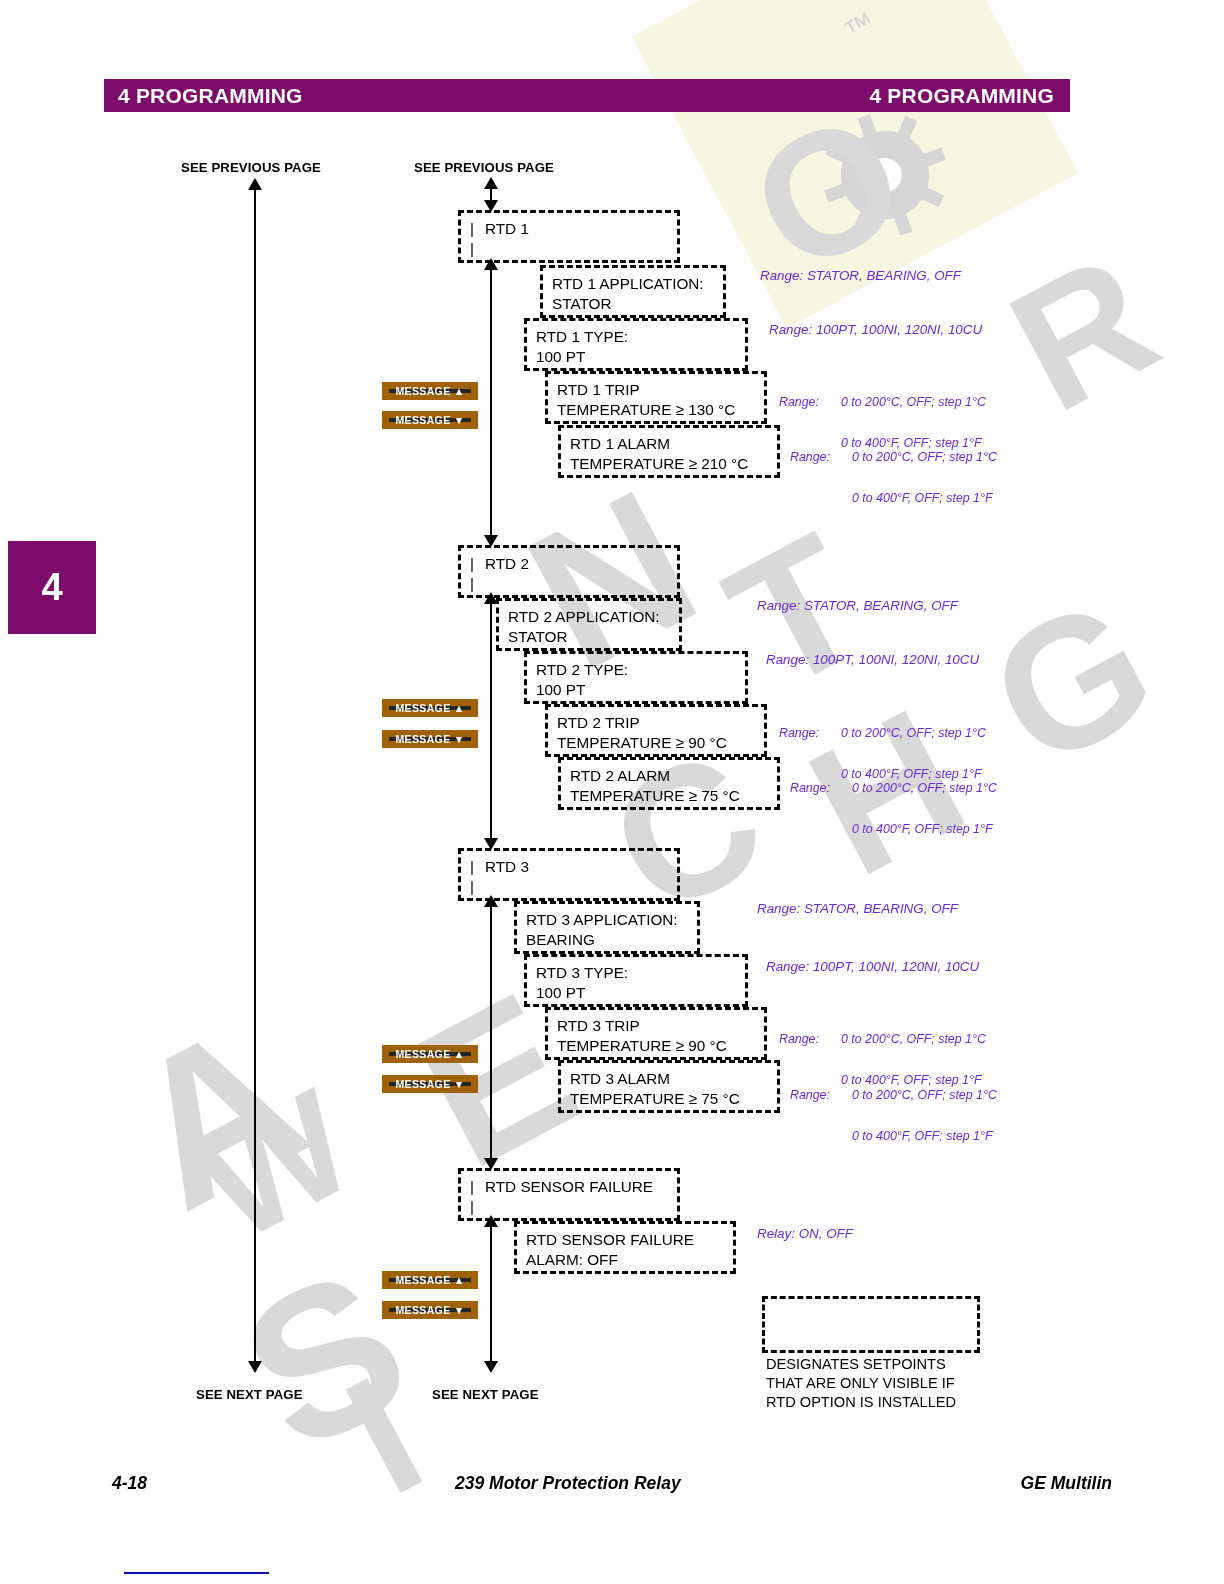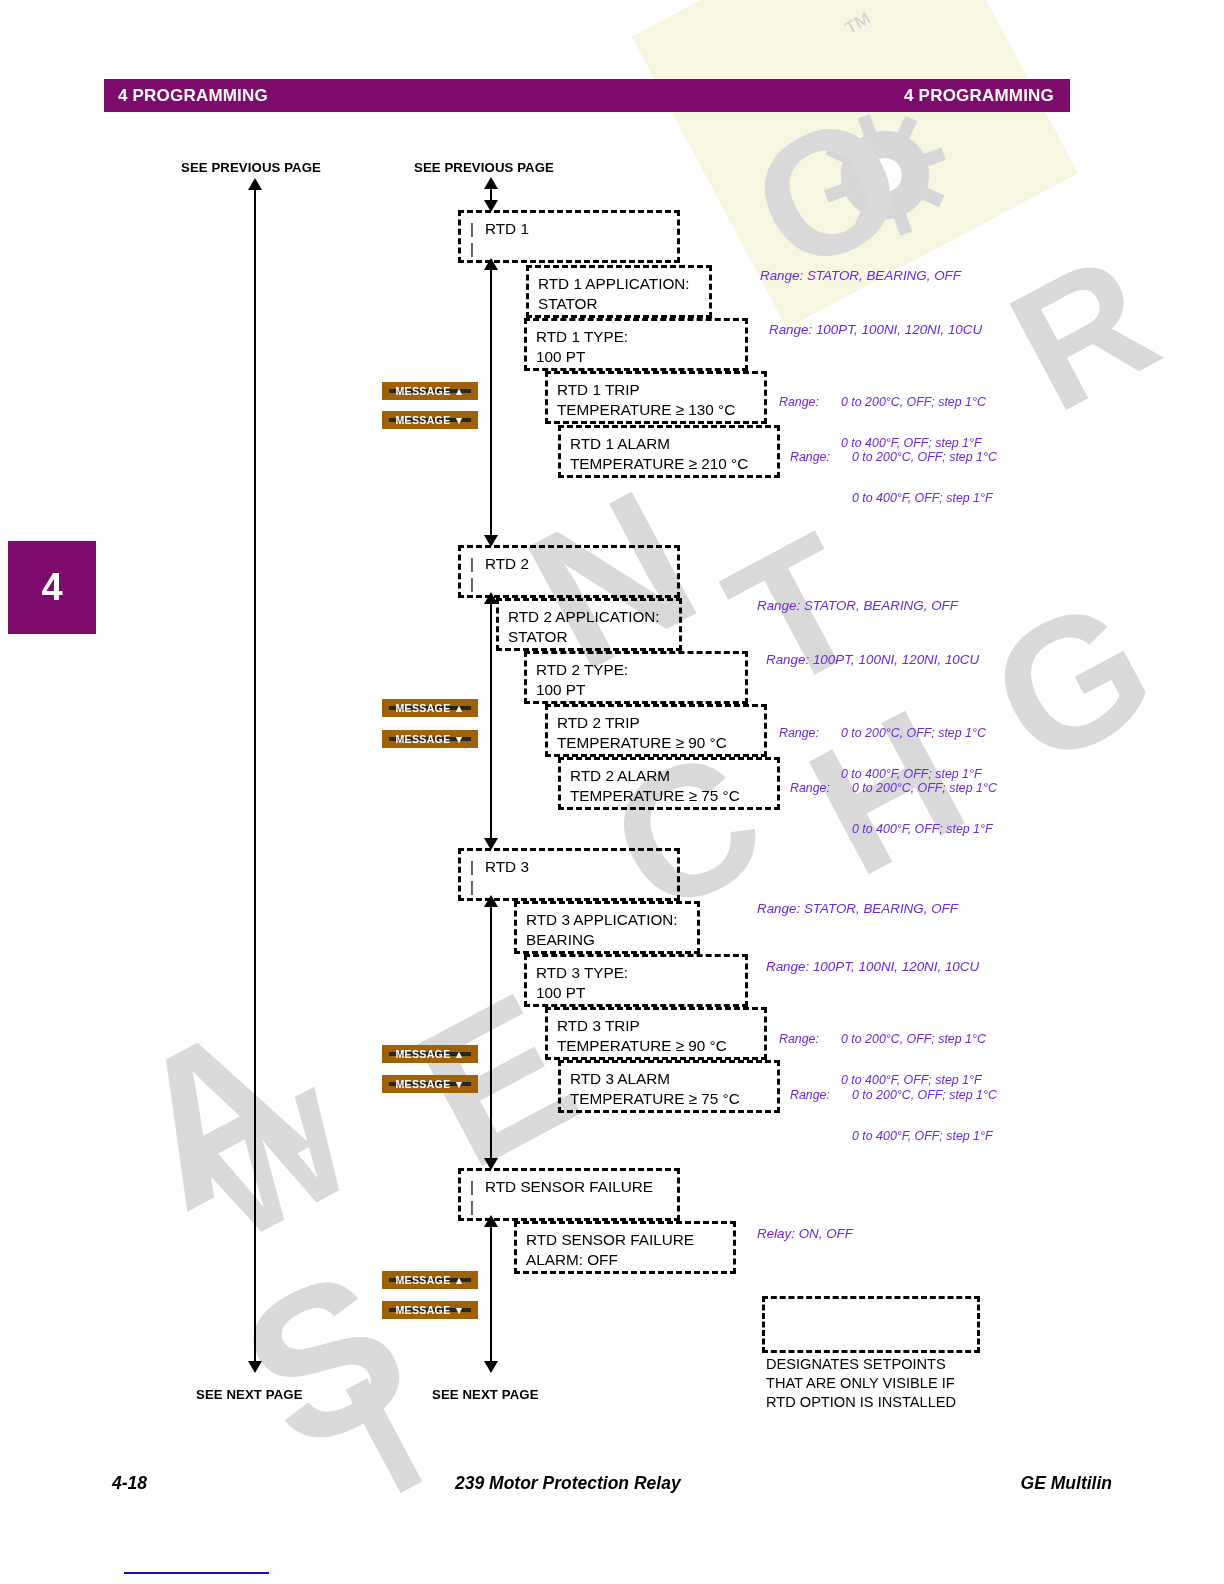--- a/index.html
+++ b/index.html
@@ -69,21 +69,21 @@
     width: 966px;
     height: 33px;
     background: #7c0b6b;
     z-index: 3;
   }
   .header-left, .header-right {
     position: absolute;
     top: 50%;
     transform: translateY(-50%);
     color: #ffffff;
-    font-size: 17px;
+    font-size: 21px;
     font-weight: bold;
     letter-spacing: 0.2px;
     white-space: nowrap;
   }
   .header-left { left: 14px; }
   .header-right { right: 16px; }
 
   
   .chapter-tab {
     position: absolute;
@@ -309,21 +309,21 @@
 
     <div class="arw up" style="left:484px; top:177px;"></div>
     <div class="vline" style="left:490px; top:189px; height:20px;"></div>
     <div class="arw down" style="left:484px; top:200px;"></div>
 
     <div class="dbox hdr" style="left:458px; top:210px; width:222px; height:53px;">
       <div class="pipe">|<br>|</div>
       <div class="txt" style="left:24px;">RTD 1</div>
     </div>
 
-    <div class="dbox" style="left:526px; top:265px; width:186px; height:53px;">
+    <div class="dbox" style="left:540px; top:265px; width:186px; height:53px;">
       <div class="txt">RTD 1 APPLICATION:
 STATOR</div>
     </div>
     <div class="range" style="left:760px; top:267px;">Range: STATOR, BEARING, OFF</div>
 
     <div class="dbox" style="left:524px; top:318px; width:224px; height:53px;">
       <div class="txt">RTD 1 TYPE:
 100 PT</div>
     </div>
     <div class="range" style="left:769px; top:321px;">Range: 100PT, 100NI, 120NI, 10CU</div>

